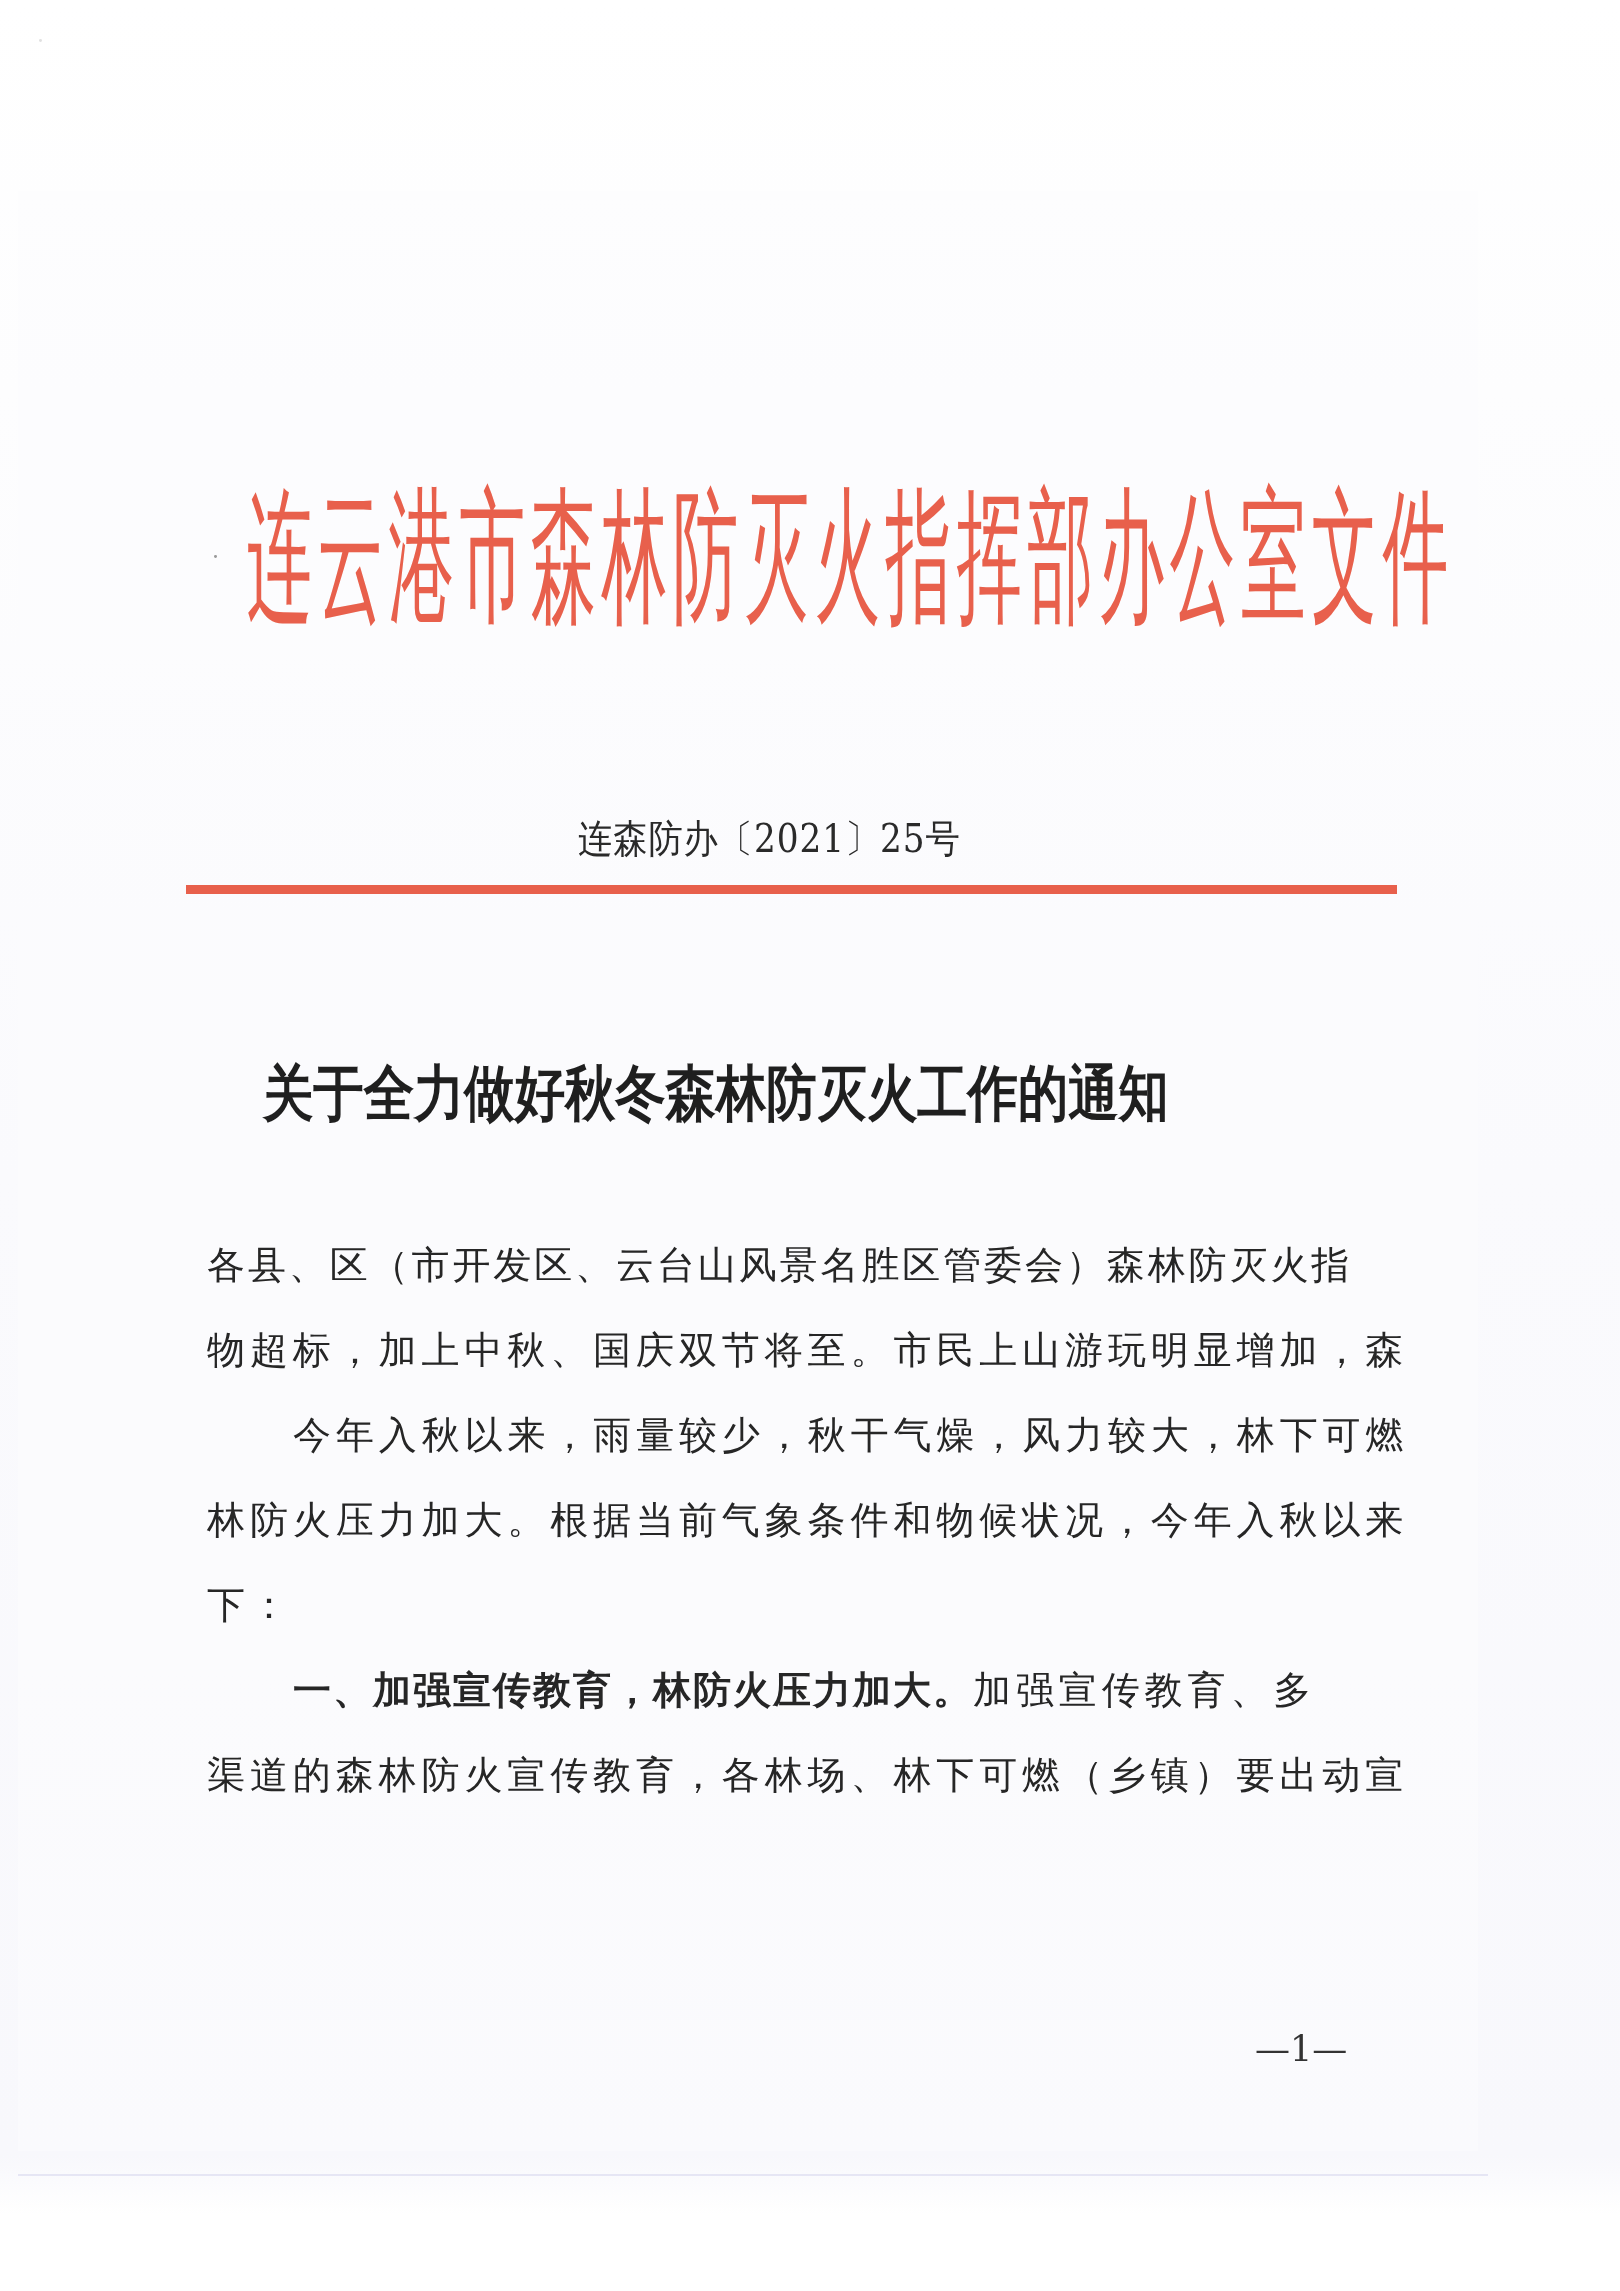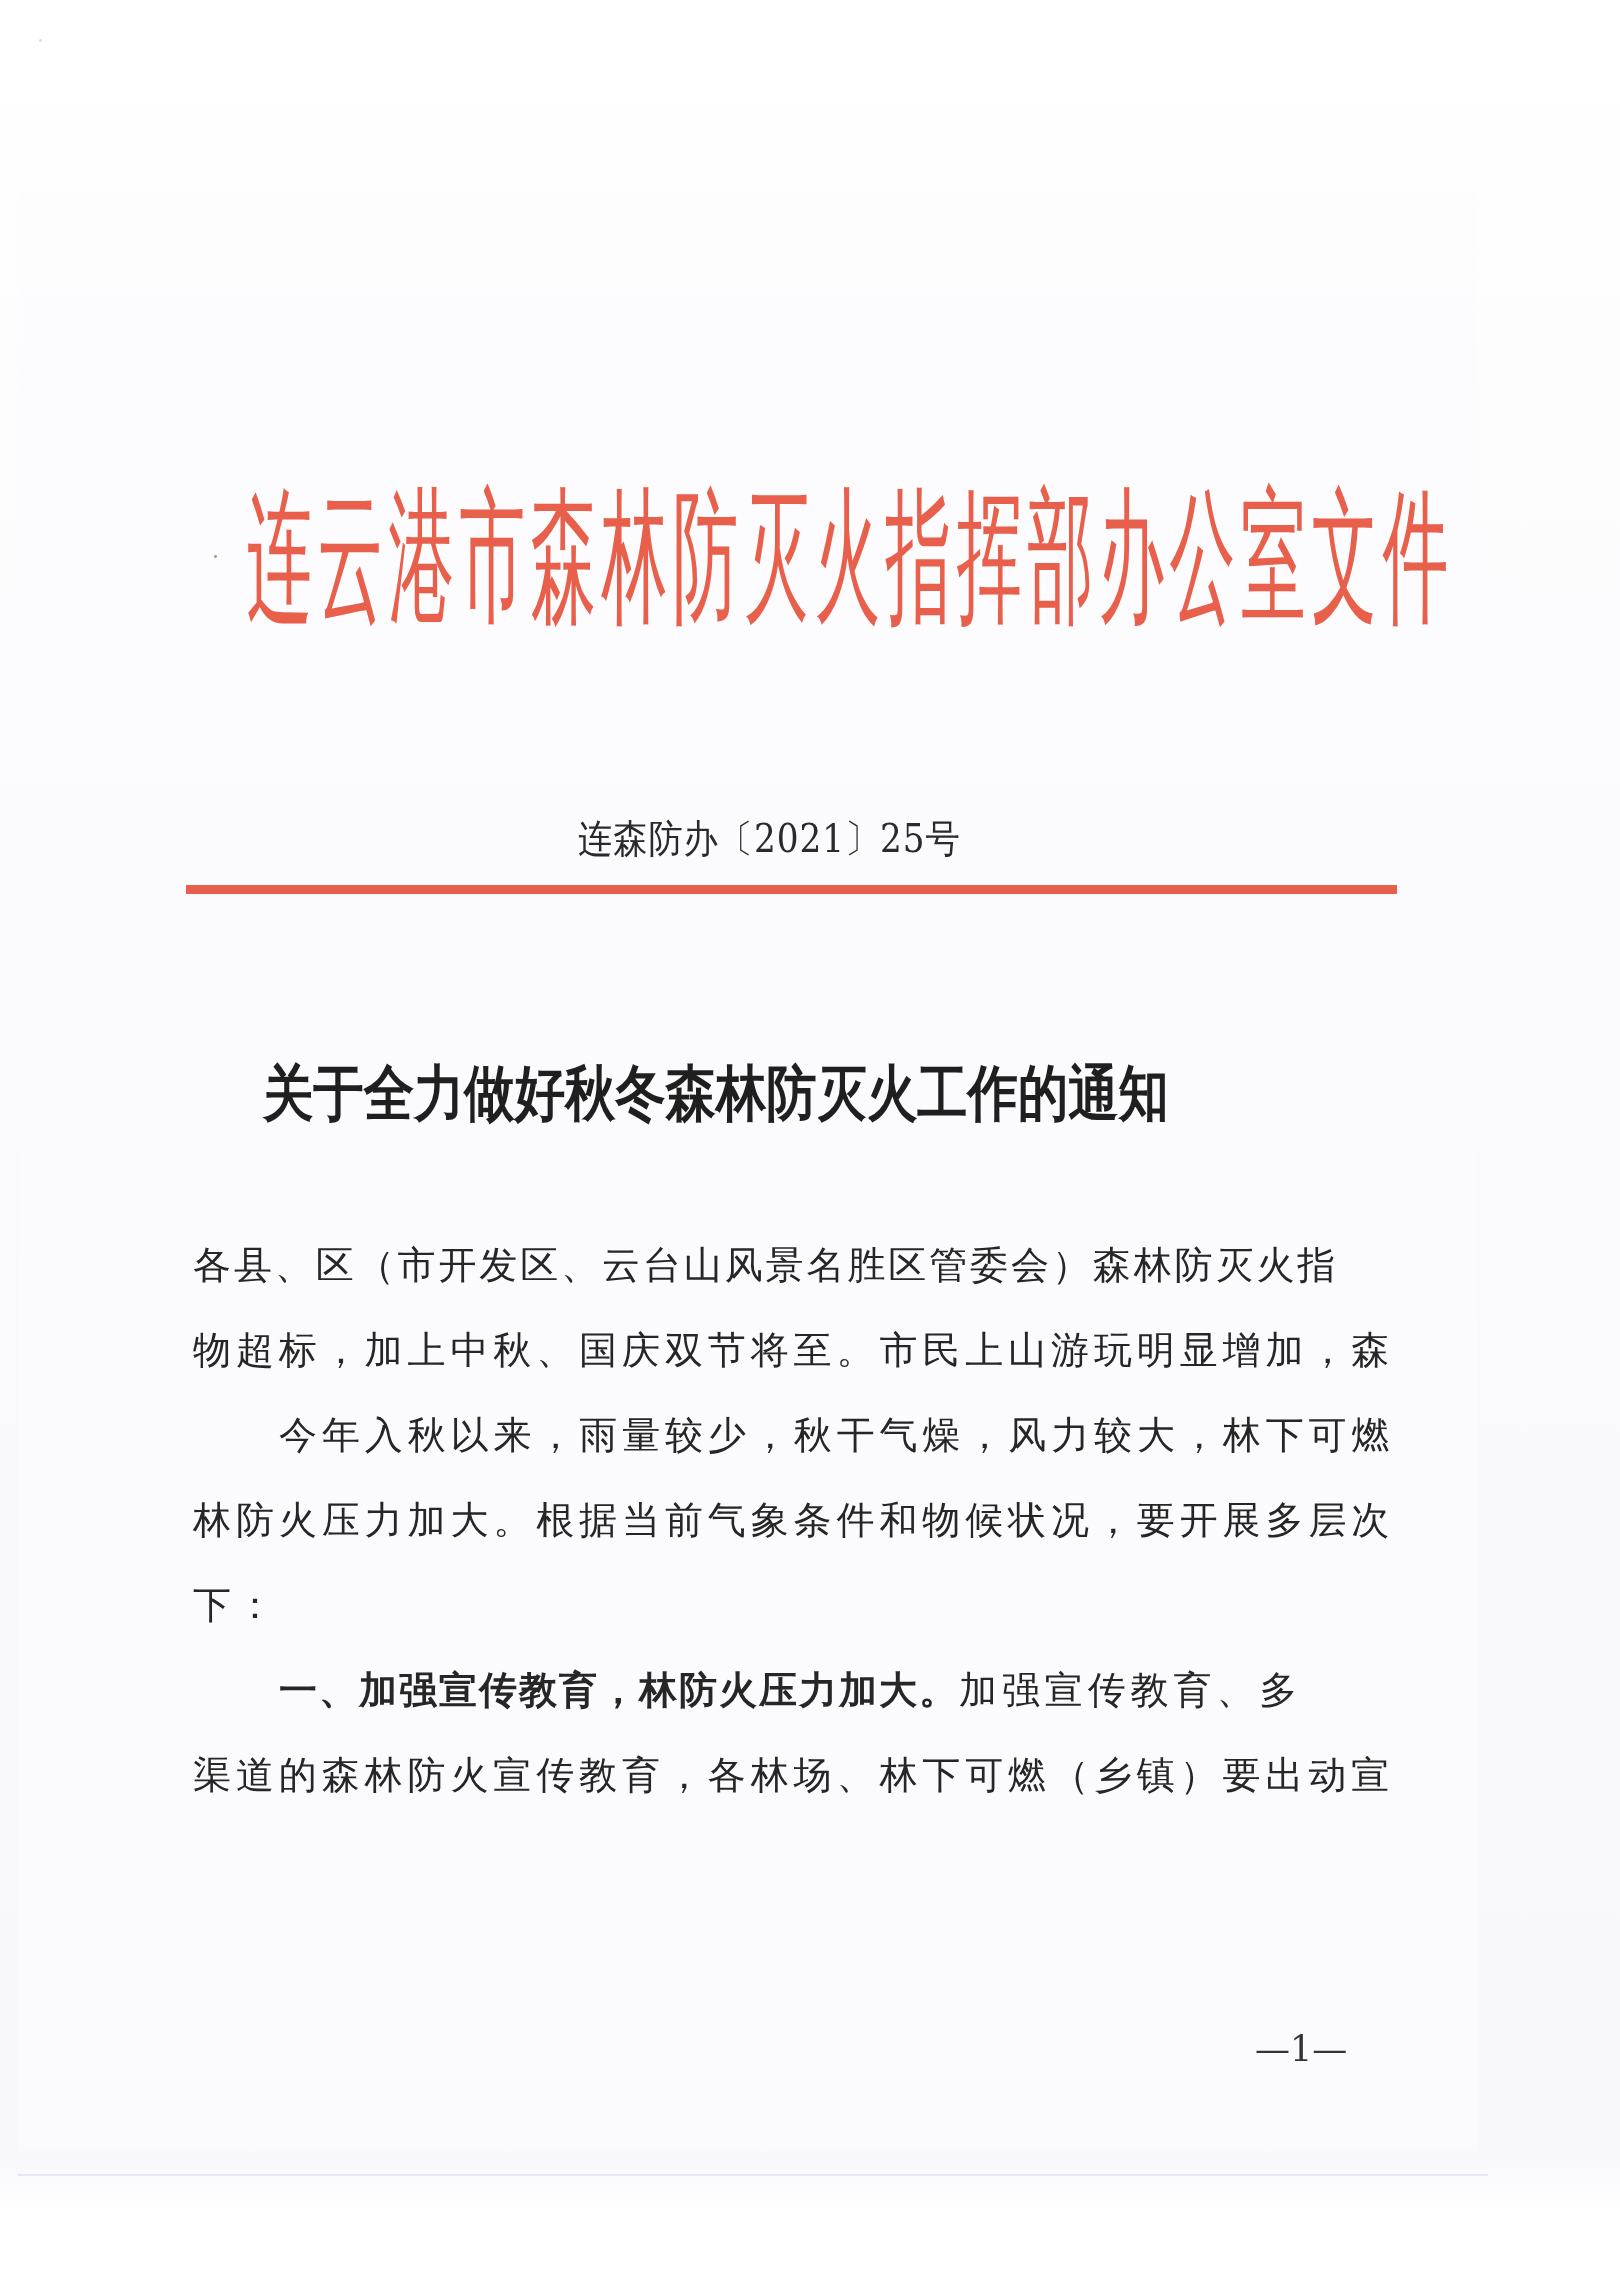--- a/index.html
+++ b/index.html
@@ -86,21 +86,21 @@
       font-weight: bold;
       font-size: 55px;
       color: #1f1f1f;
       white-space: nowrap;
       transform: scaleX(0.915) scaleY(1.1);
       transform-origin: left center;
       letter-spacing: 0px;
     }
     .body-text {
       position: absolute;
-      left: 193px;
+      left: 207px;
       top: 1223px;
       width: 1215px;
       font-family: "DejaVu Sans", sans-serif;
       font-size: 38px;
       color: #262626;
       line-height: 85px;
     }
     .line {
       display: block;
       white-space: nowrap;
@@ -160,21 +160,21 @@
 
   <div class="red-rule"></div>
 
   <div class="doc-title">关于全力做好秋冬森林防灭火工作的通知</div>
 
   <div class="body-text">
     <span class="line tight">各县、区（市开发区、云台山风景名胜区管委会）森林防灭火指</span>
 
     <span class="line">物超标，加上中秋、国庆双节将至。市民上山游玩明显增加，森</span>
     <span class="line indent">今年入秋以来，雨量较少，秋干气燥，风力较大，林下可燃</span>
-    <span class="line">林防火压力加大。根据当前气象条件和物候状况，要开展多层次</span>
+    <span class="line">林防火压力加大。根据当前气象条件和物候状况，今年入秋以来</span>
     <span class="line">下：</span>
 
     <span class="line indent"><span class="bold">一、加强宣传教育，林防火压力加大。</span><span>加强宣传教育、多</span></span>
     <span class="line">渠道的森林防火宣传教育，各林场、林下可燃（乡镇）要出动宣</span>
   </div>
 
   <div class="page-number">—1—</div>
 
   <div class="bottom-line"></div>
 

